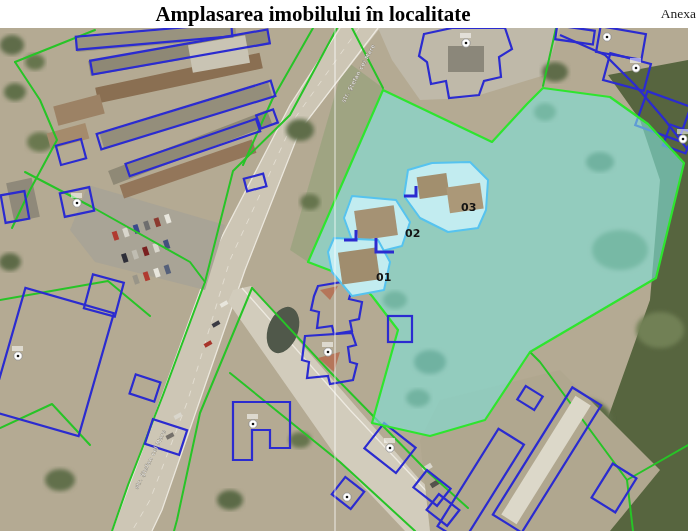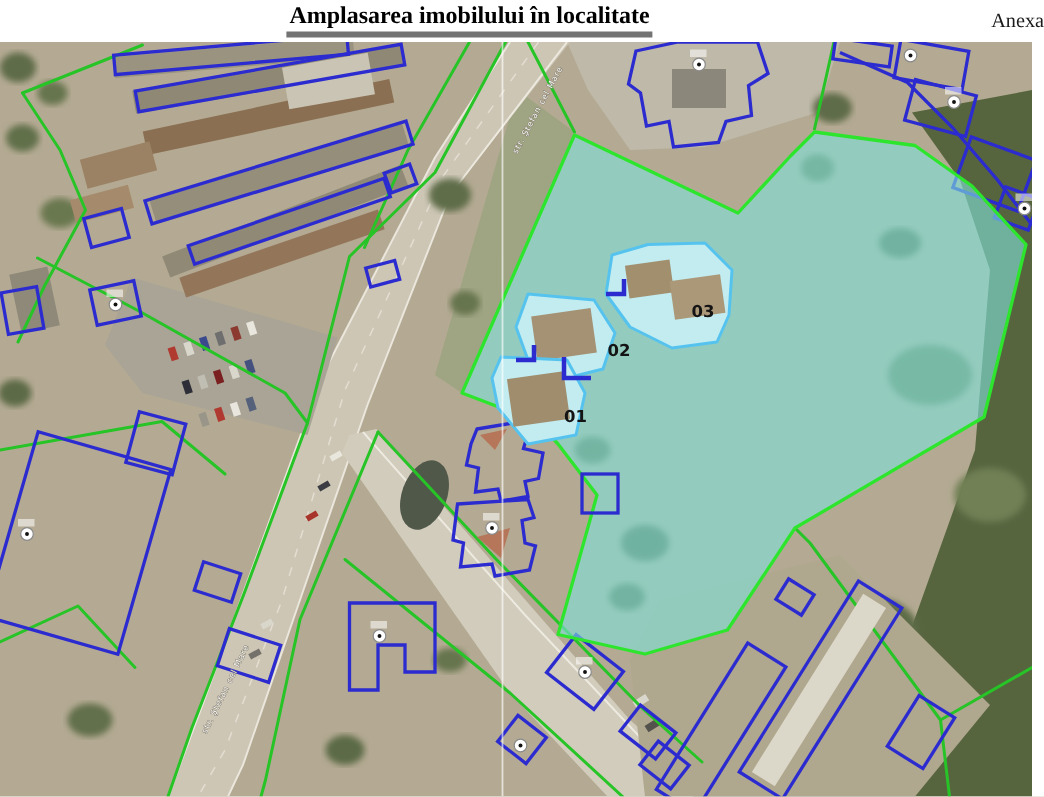--- a/index.html
+++ b/index.html
@@ -1,20 +1,20 @@
 <!DOCTYPE html>
 <html style="--highlight_fill: #7fe0d8; --highlight_stroke: #2ee52e; --cadastral_line: #27c427; --building_outline: #2b2bd0; --inner_building_stroke: #56c3ef; --inner_building_fill: #c2ecf0;"><head>
 <meta charset="utf-8">
 <style>
   html,body{margin:0;padding:0;background:#fff;}
   body{width:696px;height:531px;position:relative;overflow:hidden;font-family:"Liberation Serif",serif;}
   .hdr{position:absolute;top:0;left:0;width:696px;height:28px;background:#fff;}
   .title{position:absolute;left:313px;top:2px;transform:translateX(-50%);white-space:nowrap;
-         font-family:"Liberation Serif",serif;font-weight:bold;font-size:16px;color:#000;
-         border-bottom:4px solid #737373;padding:0 2px 1px 2px;}
+         font-family:"Liberation Serif",serif;font-weight:bold;font-size:21px;color:#000;
+         border-bottom:6px solid #737373;padding:0 2px 1px 2px;}
   .annex{position:absolute;right:-2px;top:6px;font-family:"Liberation Serif",serif;font-size:13.5px;color:#1a1a1a;padding-right:2px;}
   .mapwrap{position:absolute;top:28px;left:0;width:688px;height:503px;background:#b6ac96;}
   svg{display:block}
   .gline{stroke:var(--cadastral_line,#27c427);stroke-width:2;fill:none;stroke-linejoin:round;stroke-linecap:round;}
   .bline{stroke:var(--building_outline,#2b2bd0);stroke-width:2.2;fill:none;stroke-linejoin:miter;}
   .hl{fill:var(--highlight_fill,#7fe0d8);fill-opacity:.62;stroke:var(--highlight_stroke,#2ee52e);stroke-width:2.2;stroke-linejoin:round;}
   .obj{fill:var(--inner_building_fill,#c2ecf0);stroke:var(--inner_building_stroke,#56c3ef);stroke-width:2;stroke-linejoin:round;}
   .maplabel{font-family:"DejaVu Sans",sans-serif;font-weight:bold;font-size:11px;fill:#141414;}
   .street{font-family:"DejaVu Sans",sans-serif;font-size:5.5px;fill:#ffffff;letter-spacing:.6px;opacity:.95;
           paint-order:stroke;stroke:#7a7466;stroke-width:.6;}

